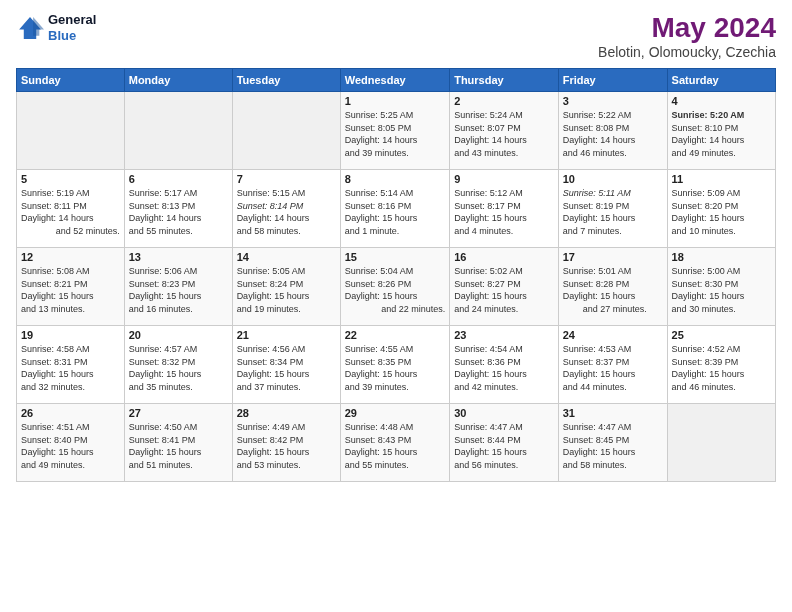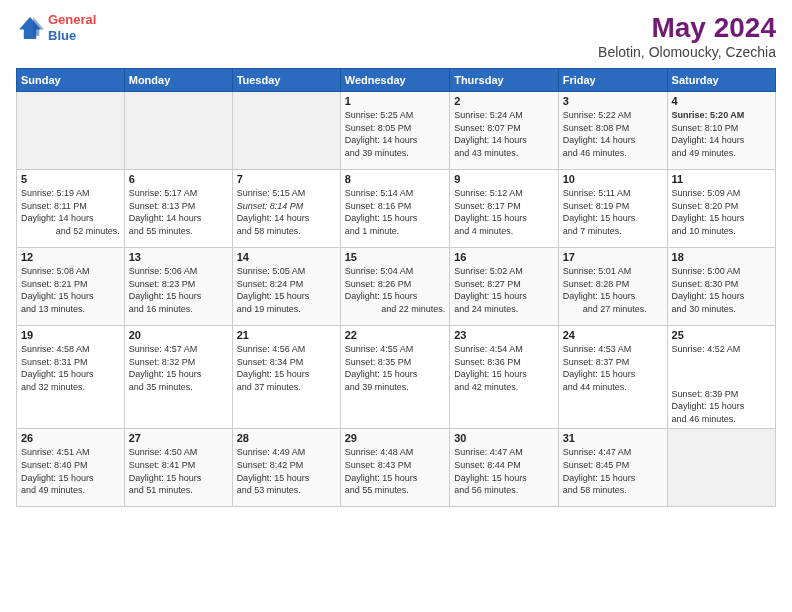--- a/index.html
+++ b/index.html
@@ -96,21 +96,21 @@
 <body>
 
 <div class="page">
   <div class="header">
     <div class="logo">
       <svg class="logo-icon" viewBox="0 0 36 36">
         <polygon points="18,4 32,20 26,20 26,32 10,32 10,20 4,20" fill="#2a6bbf"></polygon>
         <polygon points="22,4 36,20 30,20 30,28 22,28 22,4" fill="#1a55a0" opacity="0.5"></polygon>
       </svg>
       <div class="logo-text">
-        <div style="color:#ef4444;font-weight:bold;font-size:13px;">General</div>
+        <div style="color:#0f172a;font-weight:bold;font-size:13px;">General</div>
         <div style="color:#2a6bbf;font-weight:bold;font-size:13px;">Blue</div>
       </div>
     </div>
     <div class="title-block">
       <div class="month-year">May 2024</div>
       <div class="location">Belotin, Olomoucky, Czechia</div>
     </div>
   </div>
 
   <table class="calendar">
@@ -209,21 +209,21 @@
             <div class="day-info">
               <span style="display: block;">Sunrise: 5:12 AM</span>
               <span style="display: block;">Sunset: 8:17 PM</span>
               <span style="display: block;">Daylight: 15 hours</span>
               <span style="display: block;">and 4 minutes.</span>
             </div>
           </td>
           <td>
             <span class="day-num">10</span>
             <div class="day-info">
-              <span style="display: block;">Sunrise: 5:11 AM</span>
+              <span style="display: block; font-style: italic;">Sunrise: 5:11 AM</span>
               <span style="display: block;">Sunset: 8:19 PM</span>
               <span style="display: block;">Daylight: 15 hours</span>
               <span style="display: block;">and 7 minutes.</span>
             </div>
           </td>
           <td>
             <span class="day-num">11</span>
             <div class="day-info">
               <span style="display: block;">Sunrise: 5:09 AM</span>
               <span style="display: block;">Sunset: 8:20 PM</span>
@@ -349,21 +349,21 @@
               <span style="display: block;">Sunrise: 4:53 AM</span>
               <span style="display: block;">Sunset: 8:37 PM</span>
               <span style="display: block;">Daylight: 15 hours</span>
               <span style="display: block;">and 44 minutes.</span>
             </div>
           </td>
           <td>
             <span class="day-num">25</span>
             <div class="day-info">
               <span style="display: block;">Sunrise: 4:52 AM</span>
-              <span style="display: block; margin-top: 32px;">Sunset: 8:39 PM</span>
+              <span style="display: block;">Sunset: 8:39 PM</span>
               <span style="display: block;">Daylight: 15 hours</span>
               <span style="display: block;">and 46 minutes.</span>
             </div>
           </td>
         </tr>
         <tr>
           <td>
             <span class="day-num">26</span>
             <div class="day-info">
               <span style="display: block;">Sunrise: 4:51 AM</span>

